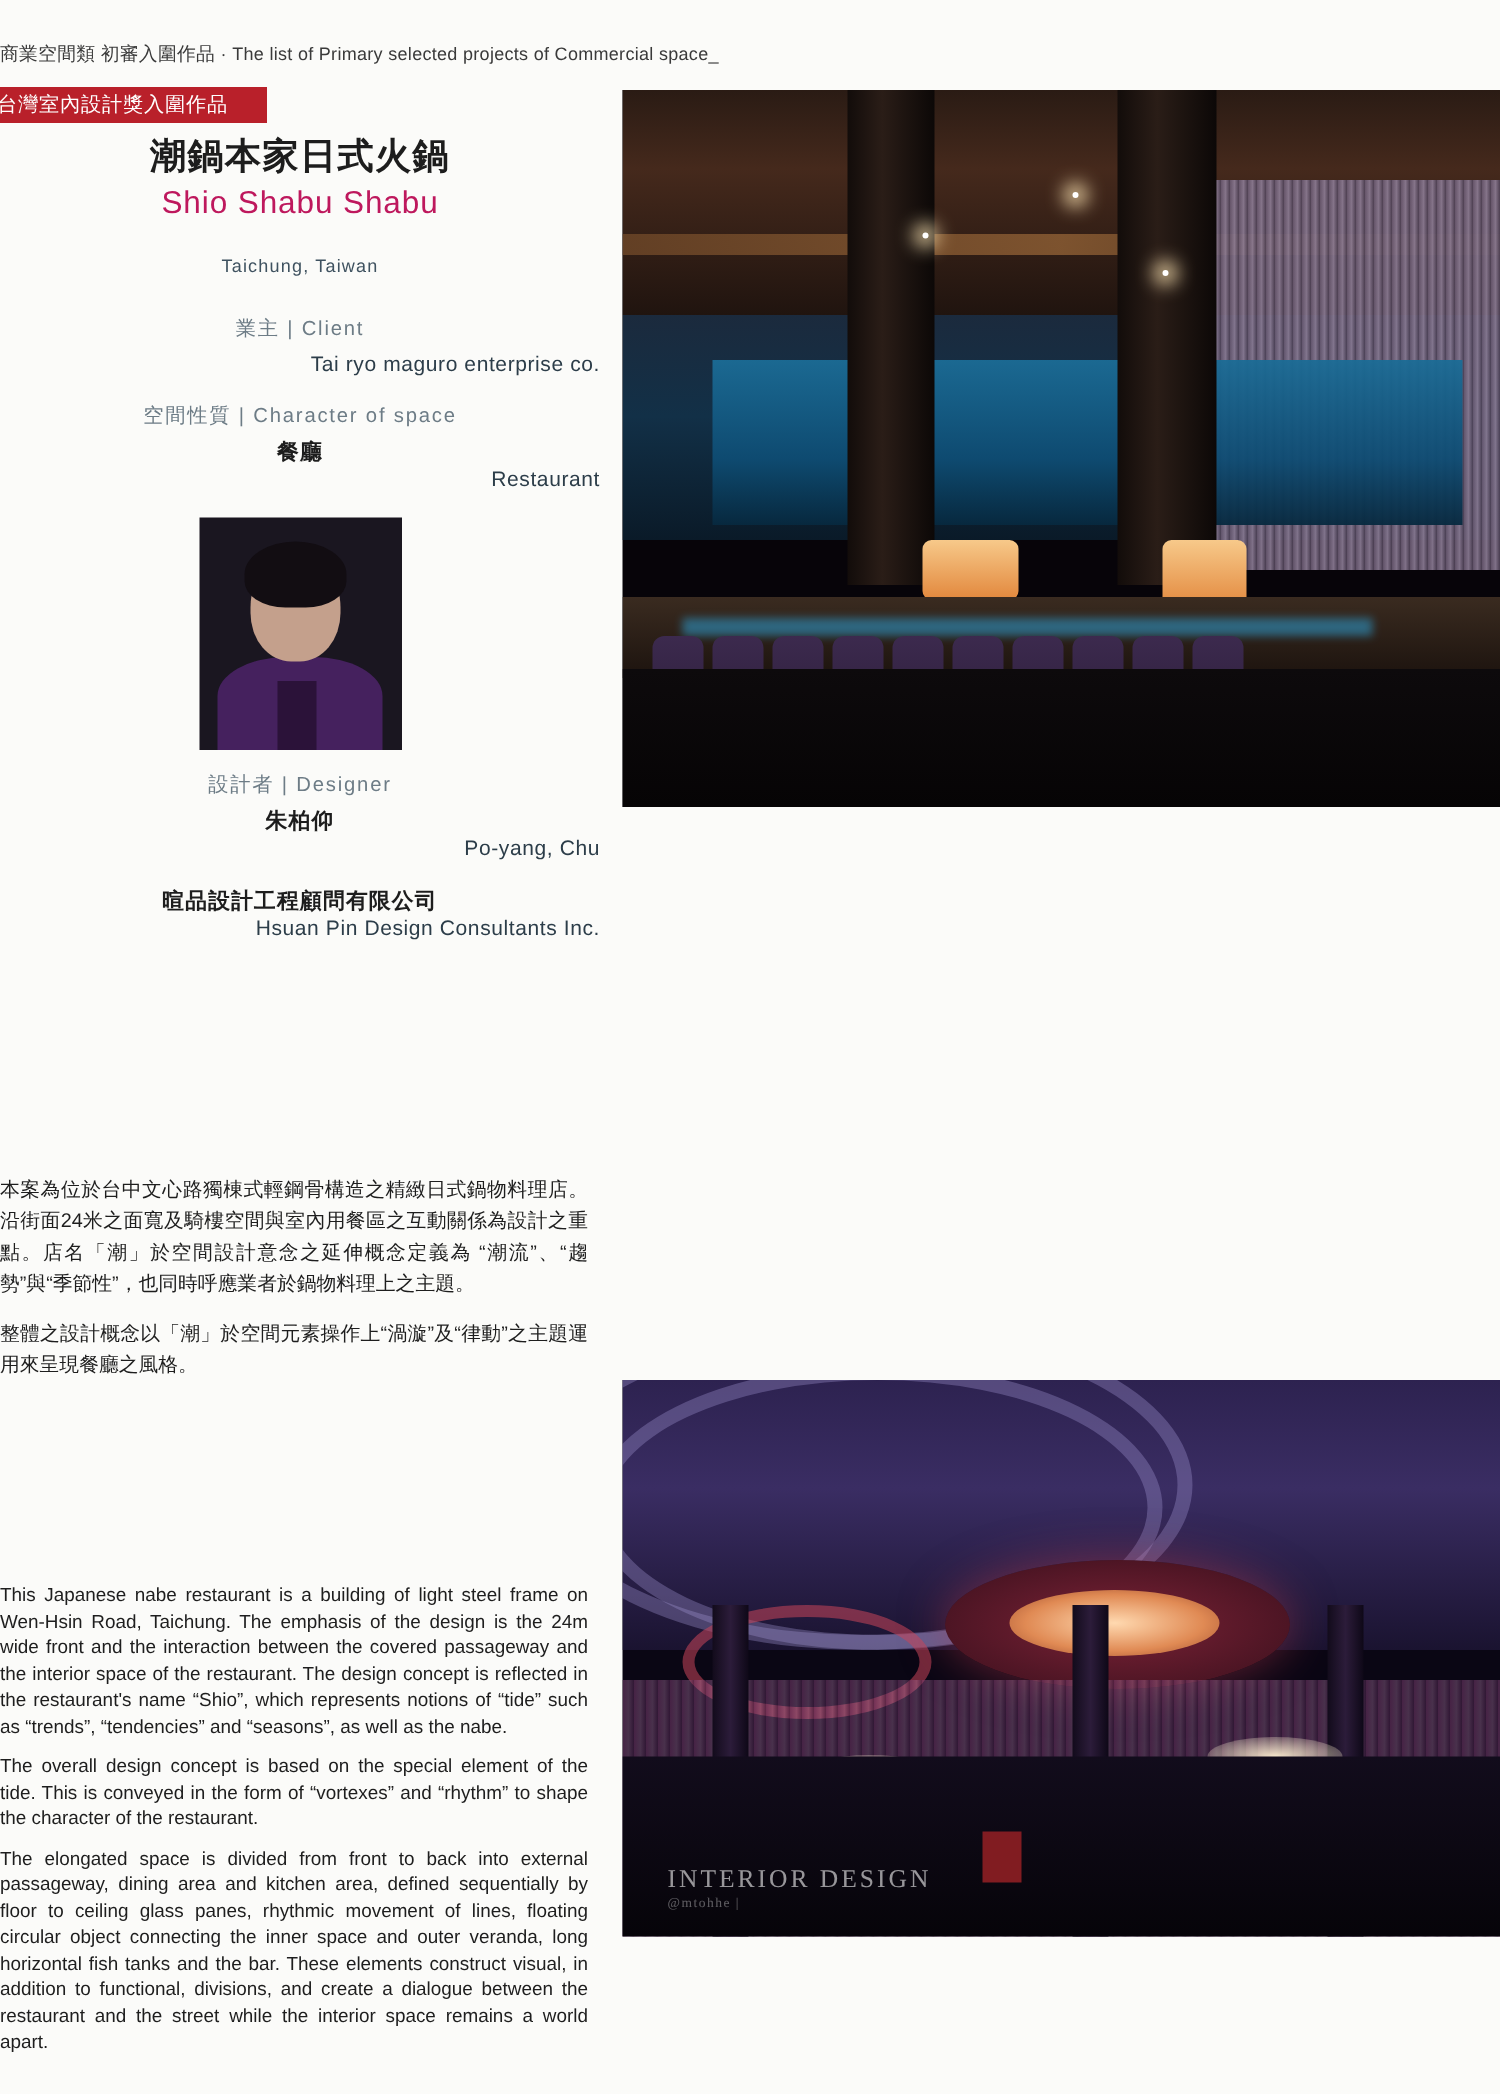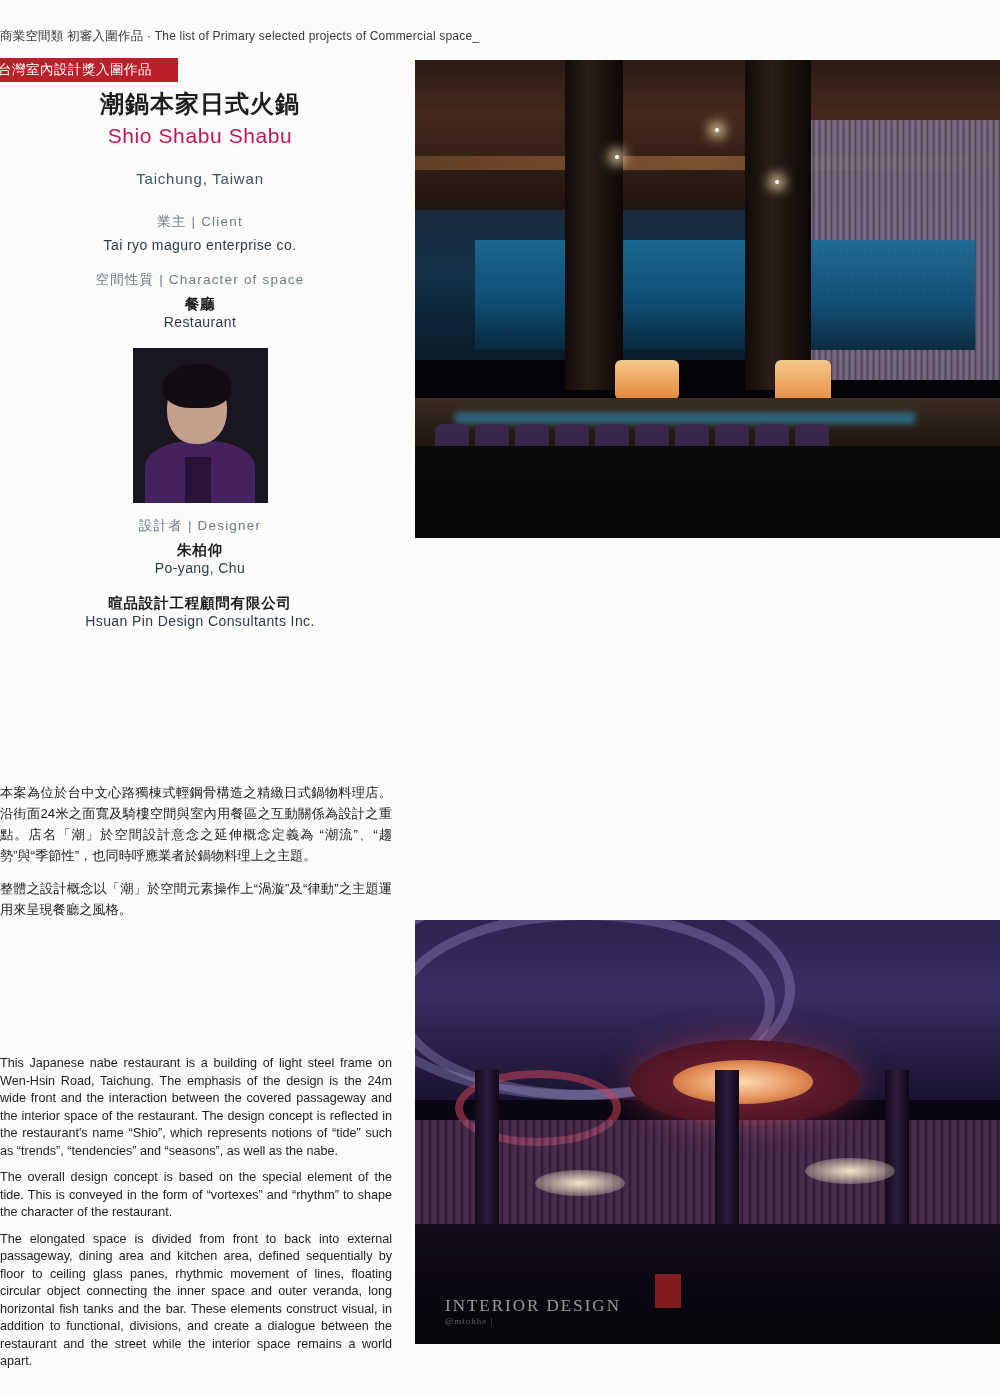--- a/index.html
+++ b/index.html
@@ -64,21 +64,21 @@
     letter-spacing: 1px;
     margin: 0 0 4px 0;
   }
   .title-en {
     font-size: 21px;
     color: #be185d;
     letter-spacing: 0.6px;
     margin: 0 0 22px 0;
   }
   .location {
-    font-size: 15px;
+    font-size: 12px;
     color: #3f5260;
     letter-spacing: 0.8px;
     margin: 0 0 26px 0;
   }
   .field-label {
     font-size: 13.5px;
     color: #6d7c86;
     letter-spacing: 1.2px;
     margin: 0 0 6px 0;
   }
@@ -87,20 +87,21 @@
     font-weight: bold;
     color: #1d1d1d;
     letter-spacing: 0.8px;
     margin: 0;
   }
   .field-value-en {
     font-size: 14px;
     color: #2c3d49;
     letter-spacing: 0.4px;
     margin: 0 0 18px 0;
+    text-align: right;
   }
   .field-block { margin-bottom: 16px; }
 
   .portrait {
     width: 135px;
     height: 155px;
     margin: 12px auto 14px auto;
     background: #1a1620;
     position: relative;
     overflow: hidden;
@@ -162,21 +163,21 @@
     position: absolute;
     overflow: hidden;
   }
   .photo-top {
     left: 415px; top: 60px;
     width: 585px; height: 478px;
     background: #070409;
   }
   .photo-bottom {
     left: 415px; top: 920px;
-    width: 585px; height: 424px;
+    width: 585px; height: 371px;
     background: #0a0614;
   }
 
   
   .pt-ceiling {
     position: absolute; left: 0; top: 0; width: 100%; height: 150px;
     background: linear-gradient(180deg, #2a1b14 0%, #45291c 35%, #20140f 100%);
   }
   .pt-beam {
     position: absolute; left: 0; top: 96px; width: 100%; height: 14px;

